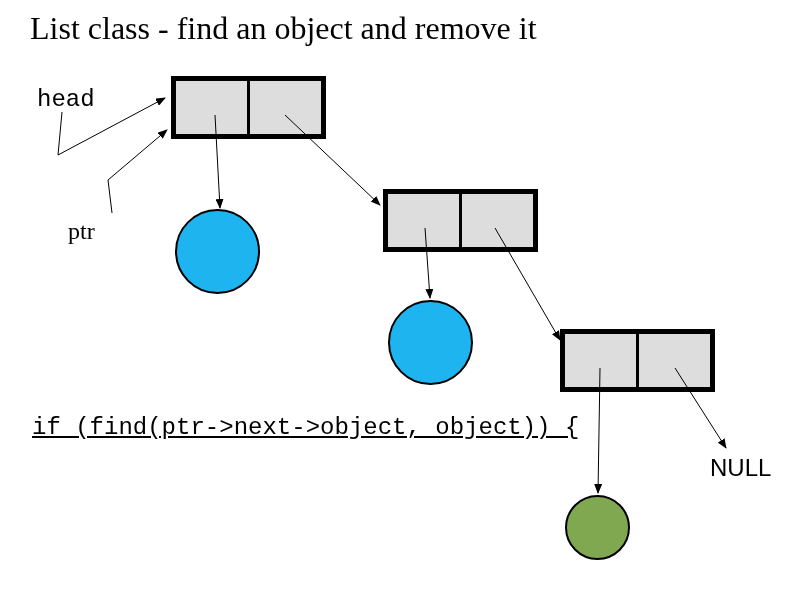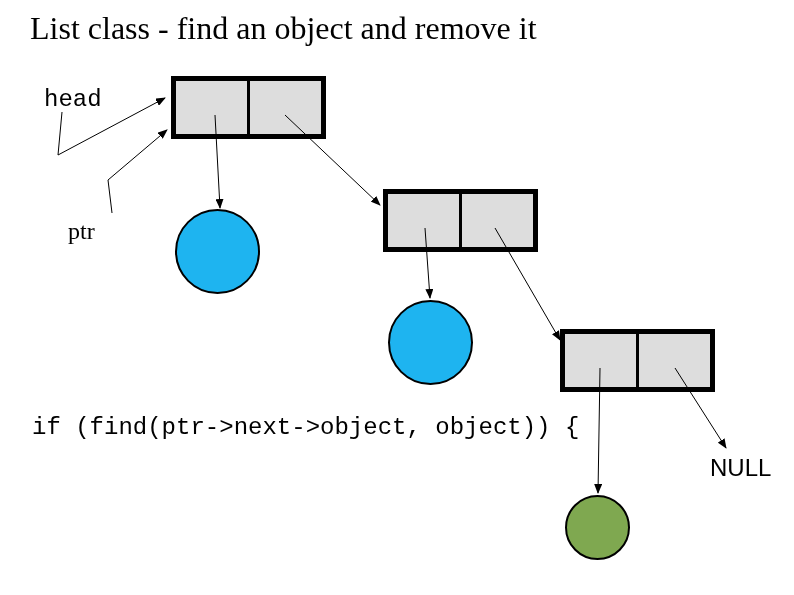--- a/index.html
+++ b/index.html
@@ -21,20 +21,21 @@
     }
     .label {
       position: absolute;
       font-family: "Courier New", Courier, monospace;
       font-size: 24px;
     }
     .code-line {
       position: absolute;
       font-family: "Courier New", Courier, monospace;
       font-size: 24px;
+      text-decoration: underline;
     }
     .null-label {
       position: absolute;
       font-family: Liberation Sans, sans-serif;
       font-size: 24px;
     }
     .node-box {
       position: absolute;
       border: 5px solid black;
       background: #ddd;
@@ -66,21 +67,21 @@
       width: 794px;
       height: 595px;
       pointer-events: none;
     }
   </style>
 </head>
 <body>
 
 <div class="title">List class - find an object and remove it</div>
 
-<div class="label" style="top:86px; left:44px;">head</div>
+<div class="label" style="top:86px; left:37px;">head</div>
 
 <div class="label" style="top:218px; left:68px;font-family:Liberation Serif, serif;">ptr</div>
 
 <div class="node-box" style="left:171px; top:76px; width:155px; height:63px;">
   <div class="node-cell"></div>
   <div class="node-cell"></div>
 </div>
 
 <div class="node-box" style="left:383px; top:189px; width:155px; height:63px;">
   <div class="node-cell"></div>

